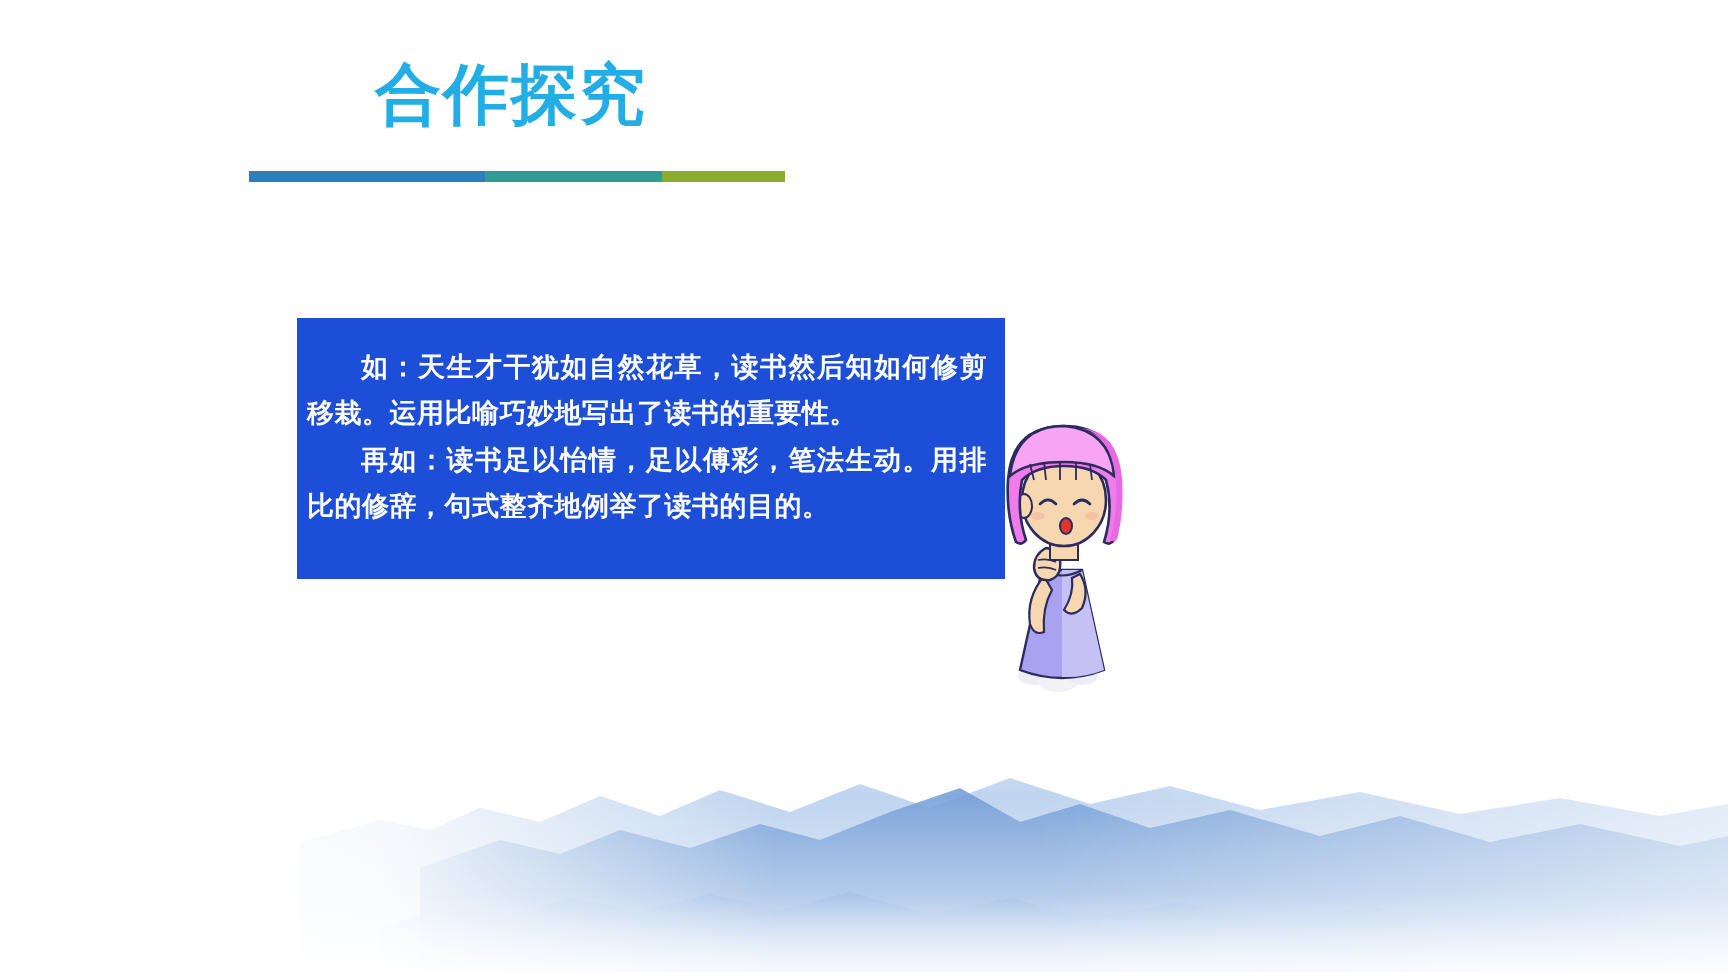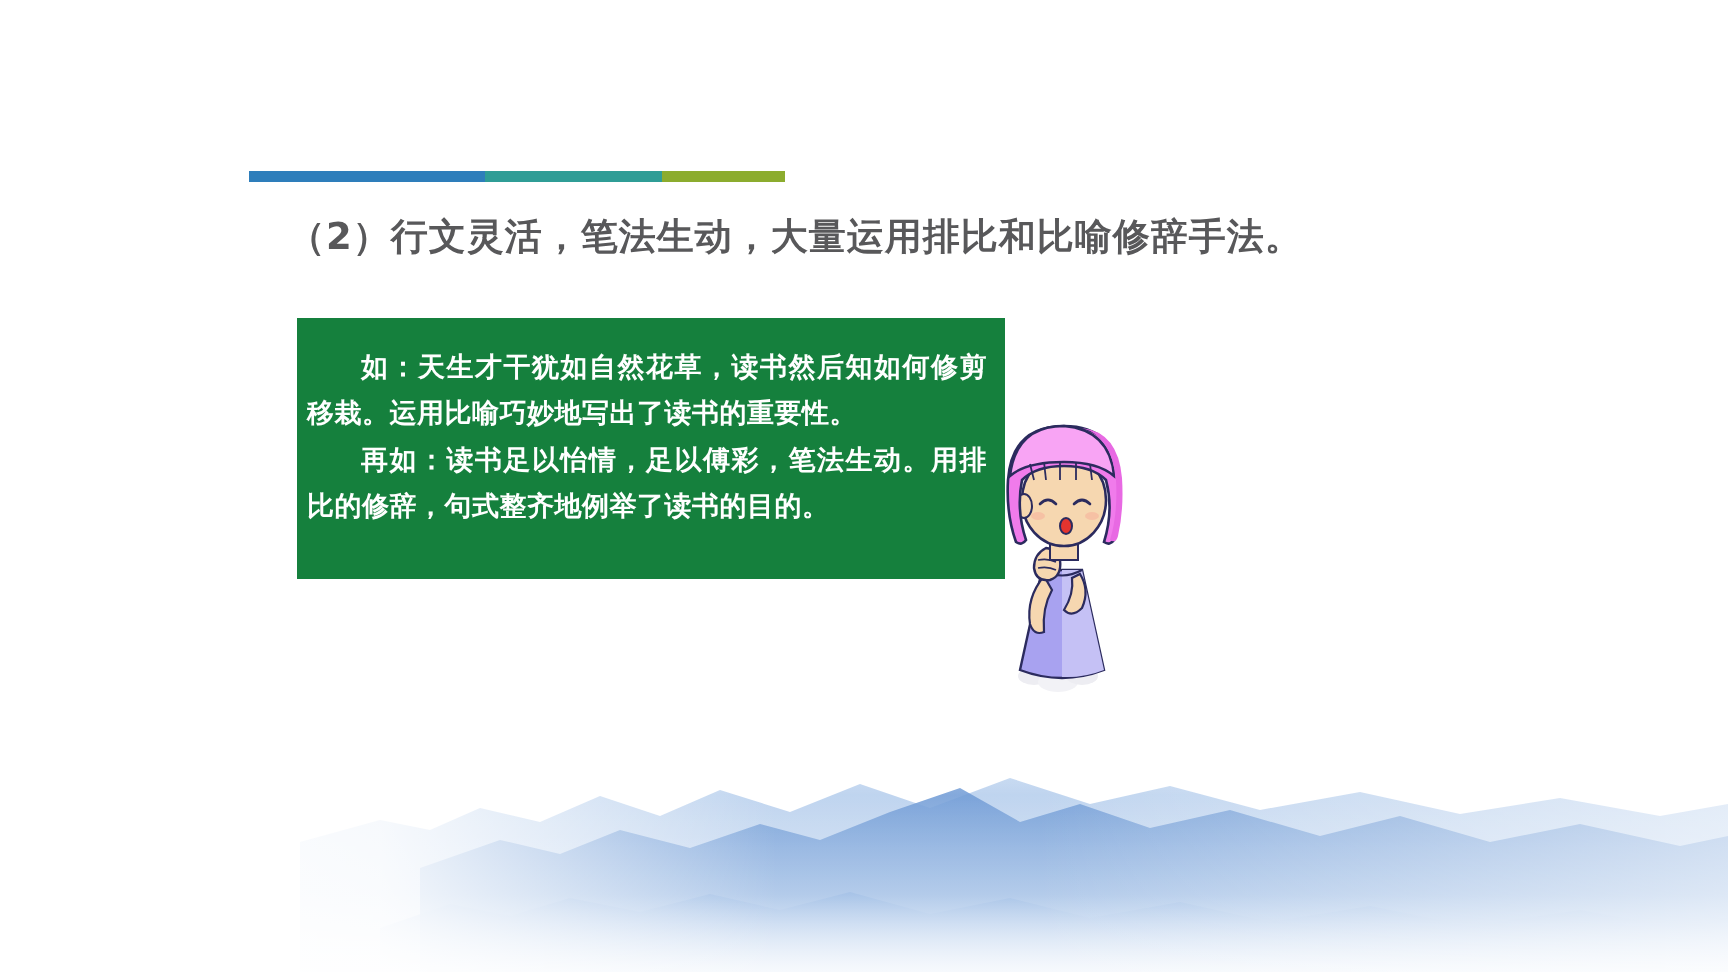--- a/index.html
+++ b/index.html
@@ -38,21 +38,21 @@
     font-size:37px;font-weight:bold;
     color:#58585A;
     letter-spacing:1px;
     white-space:nowrap;
   }
 
   
   .quote-box{
     position:absolute;left:297px;top:318px;
     width:708px;height:261px;
-    background:#15803d;
+    background:#1d4ed8;
     box-sizing:border-box;
     padding:26px 18px 0 10px;
   }
   .quote-p{
     margin:0;
     color:#ffffff;
     font-size:27px;
     font-weight:bold;
     line-height:1.72;
     letter-spacing:0.5px;
@@ -72,28 +72,28 @@
     position:absolute;left:0;bottom:0;
     width:1728px;height:260px;
     pointer-events:none;
   }
 </style>
 </head>
 <body>
 
 <div class="slide">
 
+  <div class="title">合作探究</div>
 
   <div class="divider">
     <div class="seg seg-a"></div>
     <div class="seg seg-b"></div>
     <div class="seg seg-c"></div>
   </div>
 
-  <div class="body-line">（2）行文灵活，笔法生动，大量运用排比和比喻修辞手法。</div>
 
   <div class="quote-box">
     <p class="quote-p">如：天生才干犹如自然花草，读书然后知如何修剪移栽。运用比喻巧妙地写出了读书的重要性。</p>
     <p class="quote-p">再如：读书足以怡情，足以傅彩，笔法生动。用排比的修辞，句式整齐地例举了读书的目的。</p>
   </div>
 
   <svg class="girl" viewBox="0 0 152 275">
 
     <g>
       <ellipse cx="48" cy="258" rx="16" ry="9" fill="#EDEDF2"></ellipse>

